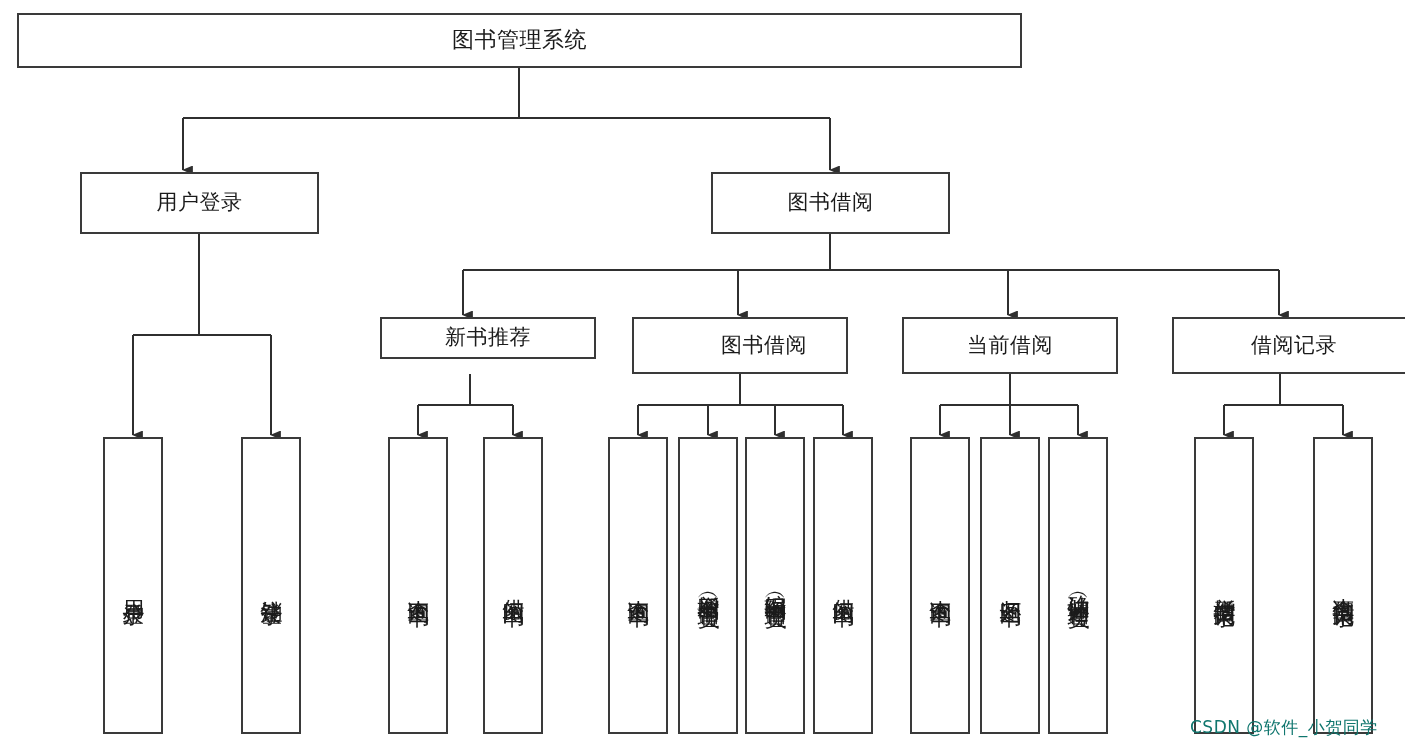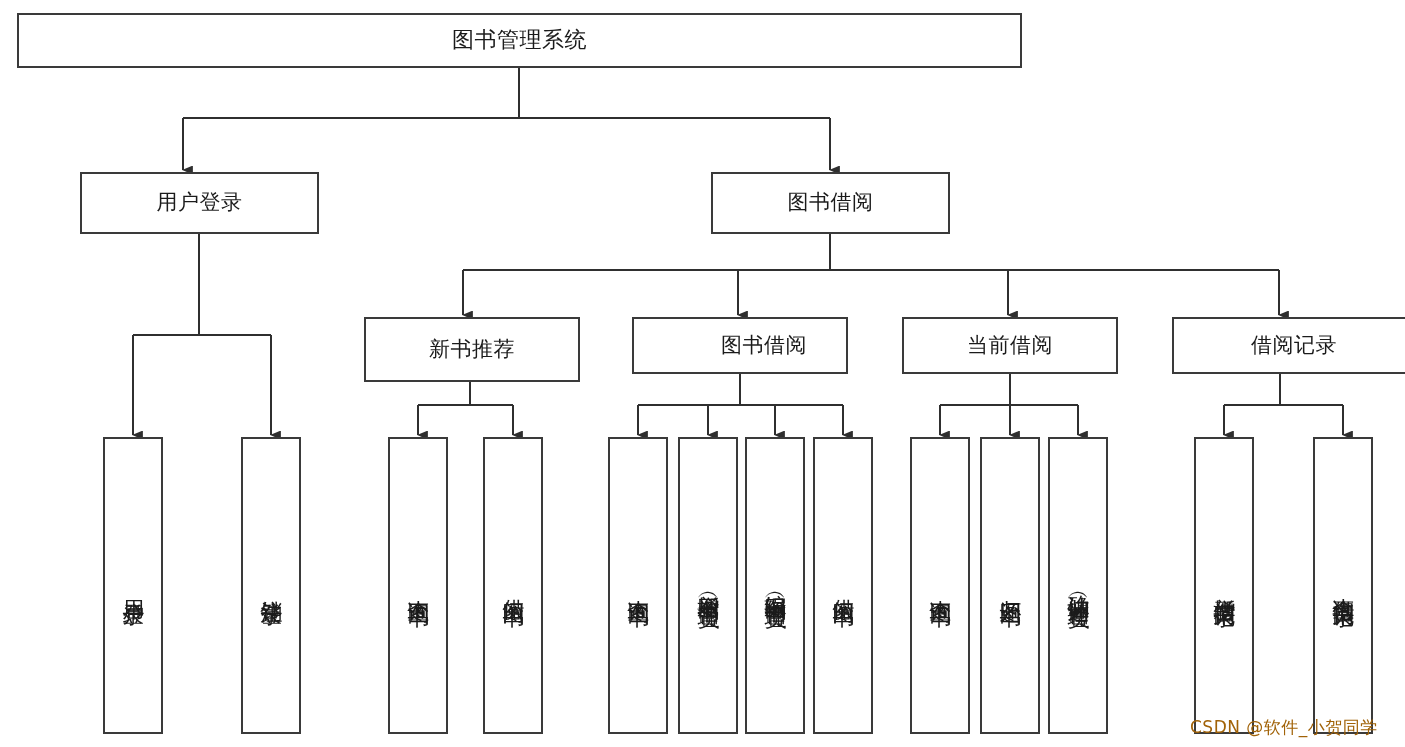--- a/index.html
+++ b/index.html
@@ -57,21 +57,21 @@
   .node.vert .label {
     writing-mode: vertical-rl;
     text-orientation: upright;
     font-size: 22px;
     line-height: 1.22;
     letter-spacing: 2px;
     max-height: 100%;
   }
   .watermark {
     position: absolute;
-    color: #a16207;
+    color: #0f766e;
     font-size: 17px;
     letter-spacing: 0.5px;
     white-space: nowrap;
     z-index: 3;
     user-select: none;
   }
 </style>
 </head>
 <body>
 
@@ -123,21 +123,21 @@
   <div id="nodes-layer">
       <div class="node root horiz" style="left: 17px; top: 13px; width: 1005px; height: 55px;">
         <span class="label">图书管理系统</span>
       </div>
       <div class="node horiz" style="left: 80px; top: 172px; width: 239px; height: 62px;">
         <span class="label">用户登录</span>
       </div>
       <div class="node horiz" style="left: 711px; top: 172px; width: 239px; height: 62px;">
         <span class="label">图书借阅</span>
       </div>
-      <div class="node horiz" style="left: 364px; top: 317px; width: 216px; height: 65px;">
+      <div class="node horiz" style="left: 380px; top: 317px; width: 216px; height: 42px;">
         <span class="label">新书推荐</span>
       </div>
       <div class="node horiz" style="left: 632px; top: 317px; width: 216px; height: 57px; padding-left: 48px;">
         <span class="label">图书借阅</span>
       </div>
       <div class="node horiz" style="left: 902px; top: 317px; width: 216px; height: 57px; font-family: Liberation Serif, serif;">
         <span class="label">当前借阅</span>
       </div>
       <div class="node horiz" style="left: 1172px; top: 317px; width: 244px; height: 57px;">
         <span class="label">借阅记录</span>

